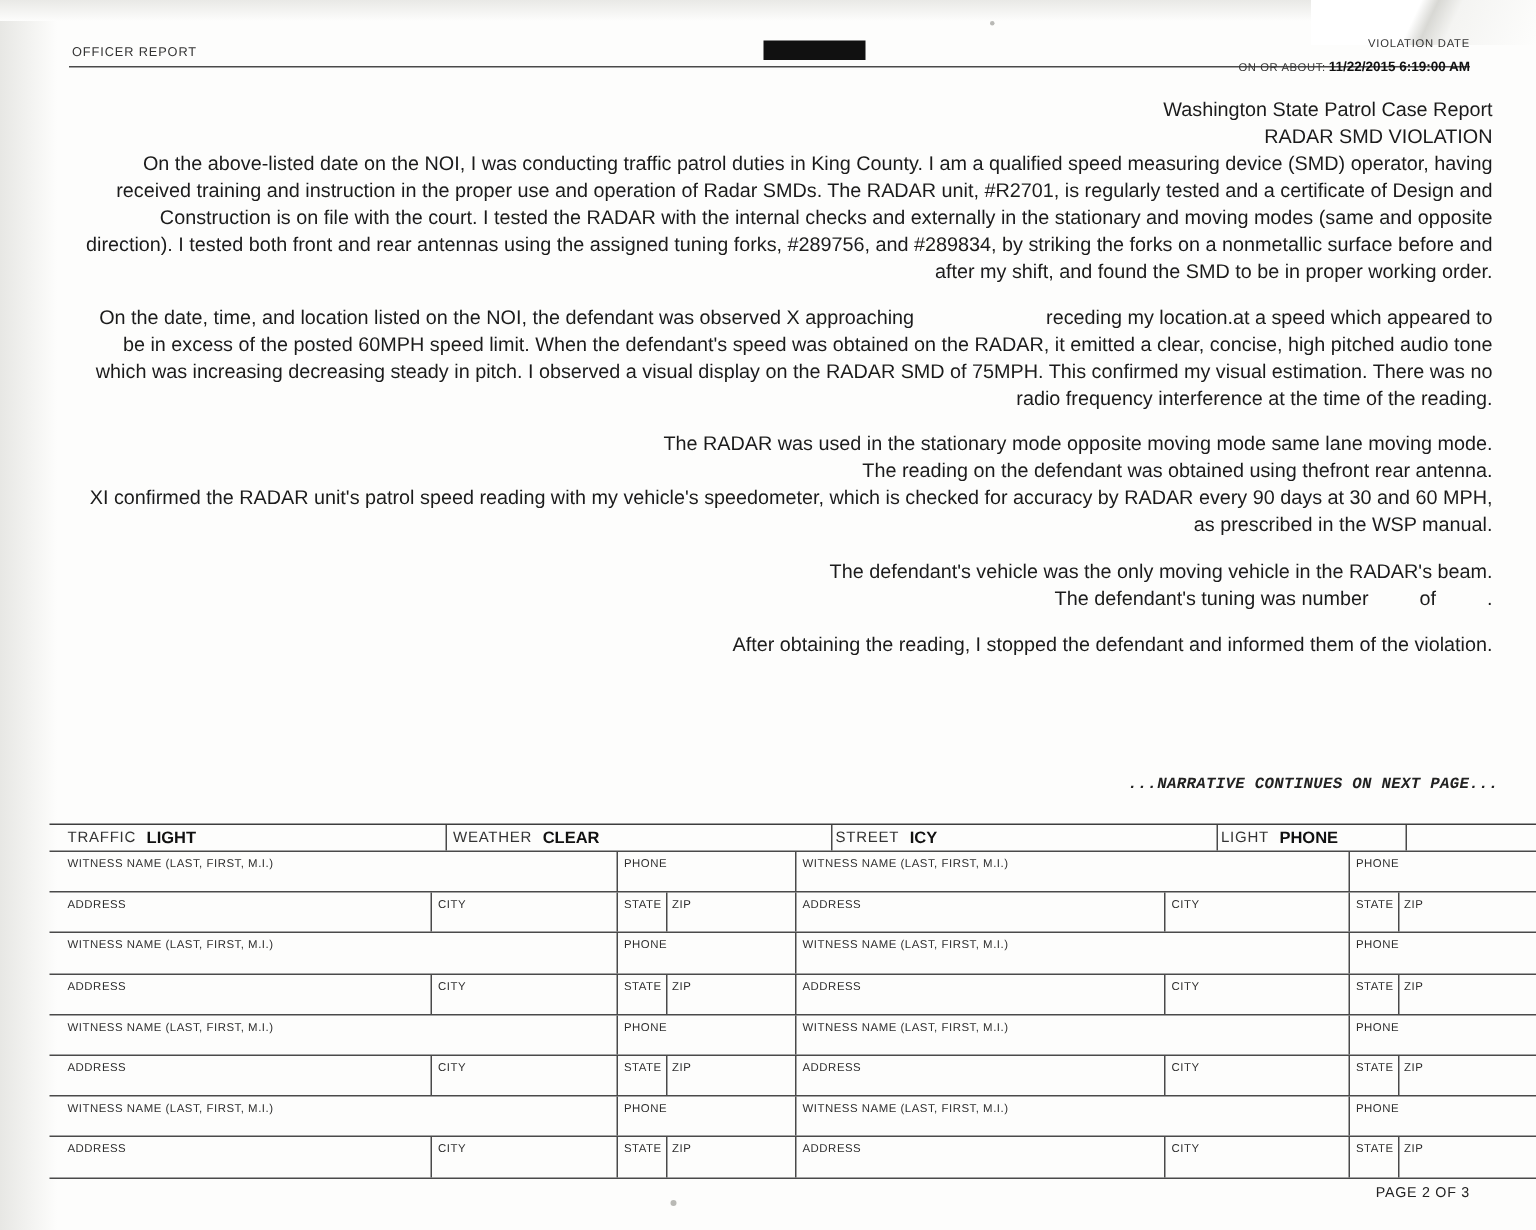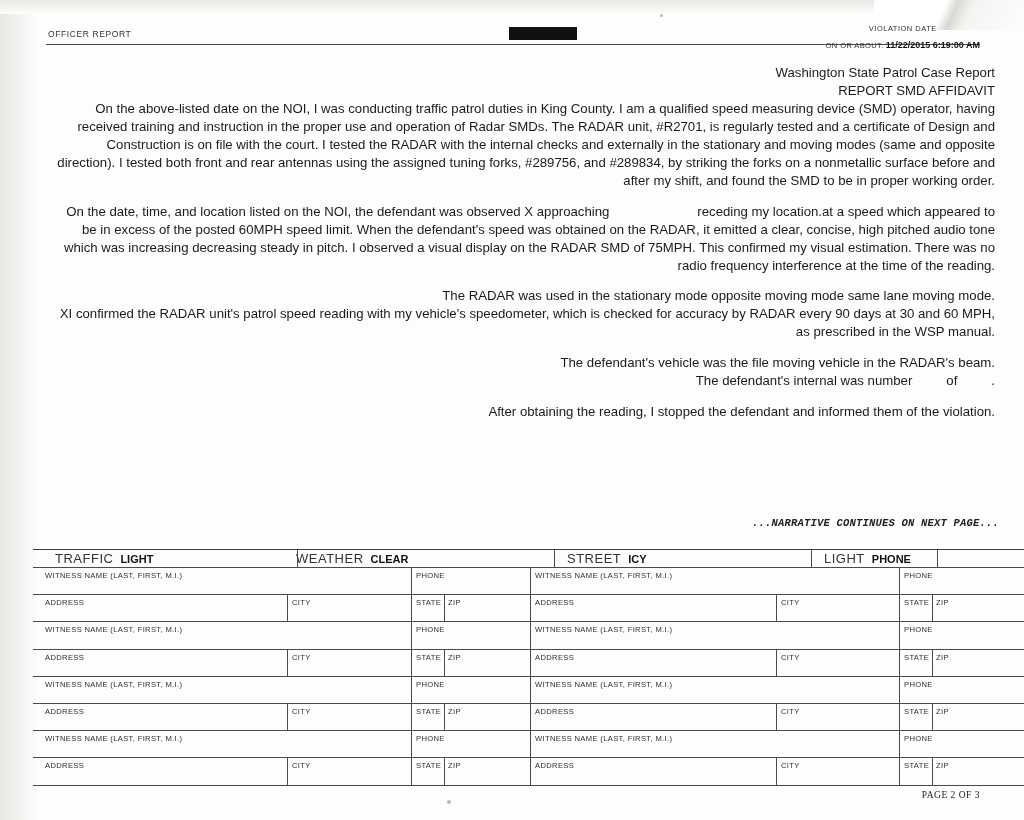--- a/index.html
+++ b/index.html
@@ -59,21 +59,21 @@
     display: inline-block;
   }
   .redact-top {
     position: absolute;
     left: 509px; top: 27px;
     width: 68px; height: 13px;
   }
   .hdr-violation {
     position: absolute;
     right: 44px; top: 24px;
-    text-align: center;
+    text-align: right;
     line-height: 1.25;
   }
   .hdr-violation .lbl1 {
     font-size: 7.5px;
     letter-spacing: 0.5px;
     color: #333;
     display: block;
   }
   .hdr-violation .lbl2 {
     font-size: 7.5px;
@@ -127,25 +127,24 @@
     position: absolute;
     left: 33px; top: 550px; width: 991px; height: 17px;
   }
   .cond-cell {
     position: absolute;
     top: 0; height: 17px;
     display: flex;
     align-items: center;
   }
   .cond-lbl {
-    font-size: 13px;
+    font-size: 10px;
     letter-spacing: 0.5px;
     color: #333;
     margin-right: 7px;
-    margin-left: 10px;
   }
   .cond-val {
     font-size: 11px;
     font-weight: bold;
     color: #111;
   }
   .vline {
     position: absolute;
     top: 550px; width: 0; height: 17px;
     border-left: 1px solid #4a4a4a;
@@ -176,21 +175,20 @@
     top: 0; bottom: 0; width: 0;
     border-left: 1px solid #4a4a4a;
   }
 
   .page-num {
     position: absolute;
     right: 44px; top: 790px;
     font-size: 9.5px;
     letter-spacing: 0.5px;
     color: #222;
-    font-family: Liberation Serif, serif;
   }
   .speck {
     position: absolute;
     background: #b9b9b5;
     border-radius: 50%;
   }
 </style>
 </head>
 <body>
 
@@ -204,51 +202,52 @@
   <div class="redaction redact-top"></div>
   <div class="hdr-rule"></div>
 
   <div class="hdr-violation">
     <span class="lbl1">VIOLATION DATE</span>
     <span class="lbl2">ON OR ABOUT:</span><span class="val">11/22/2015 6:19:00 AM</span>
   </div>
 
   <div class="narrative">
     <p>Washington State Patrol Case Report</p>
-    <p>REPORT SMD AFFIDAVIT</p>
+    <p>RADAR SMD VIOLATION</p>
     <p>On the above-listed date on the NOI, I was conducting traffic patrol duties in King County. I am a qualified speed measuring device (SMD) operator, having received training and instruction in the proper use and operation of Radar SMDs.  The RADAR unit, #R2701,   is regularly tested and a certificate of Design and Construction is on file with the court.  I tested the RADAR with the internal checks and externally in the stationary and moving modes (same and opposite direction). I tested both front and rear antennas using the assigned tuning forks, #289756, and #289834, by striking the forks on a nonmetallic surface before and after my shift, and found the SMD to be in proper working order.</p>
 
     <div class="gap"></div>
 
     <p><span>On the date, time, and location listed on the NOI, the defendant was observed X approaching</span><span class="sp-wide"></span><span>receding my location.at a speed which appeared to be in excess of the posted 60MPH speed limit. When the defendant's speed was obtained on the RADAR, it emitted a clear, concise, high pitched audio tone which was  increasing  decreasing steady in pitch. I observed a visual display on the RADAR SMD of 75MPH. This confirmed my visual estimation.  There was no radio frequency interference at the time of the reading.</span></p>
 
     <div class="gap"></div>
 
     <p>The RADAR was used in the  stationary mode  opposite moving mode  same lane moving mode.</p>
+    <p>The reading on the defendant was obtained using thefront  rear antenna.</p>
     <p>XI confirmed the RADAR unit's patrol speed reading with my vehicle's speedometer, which is checked for accuracy by RADAR every 90 days at 30 and 60 MPH, as prescribed in the WSP manual.</p>
 
     <div class="gap"></div>
 
-    <p>The defendant's vehicle was the file moving vehicle in the RADAR's beam.</p>
-    <p><span>The defendant's internal was number</span><span class="sp-mid"></span><span>of</span><span class="sp-mid"></span><span>.</span></p>
+    <p>The defendant's vehicle was the only moving vehicle in the RADAR's beam.</p>
+    <p><span>The defendant's tuning was number</span><span class="sp-mid"></span><span>of</span><span class="sp-mid"></span><span>.</span></p>
 
     <div class="gap"></div>
 
     <p>After obtaining the reading, I stopped the defendant and informed them of the violation.</p>
   </div>
 
   <div class="continues">...NARRATIVE CONTINUES ON NEXT PAGE...</div>
 
   <div class="cond-top-rule"></div>
   <div class="cond-row">
     <div class="cond-cell" style="left:12px;">
       <span class="cond-lbl">TRAFFIC</span>
       <span class="cond-val">LIGHT</span>
     </div>
-    <div class="cond-cell" style="left:253px;">
+    <div class="cond-cell" style="left:269px;">
       <span class="cond-lbl">WEATHER</span>
       <span class="cond-val">CLEAR</span>
     </div>
     <div class="cond-cell" style="left:524px;">
       <span class="cond-lbl">STREET</span>
       <span class="cond-val">ICY</span>
     </div>
     <div class="cond-cell" style="left:781px;">
       <span class="cond-lbl">LIGHT</span>
       <span class="cond-val">PHONE</span>

